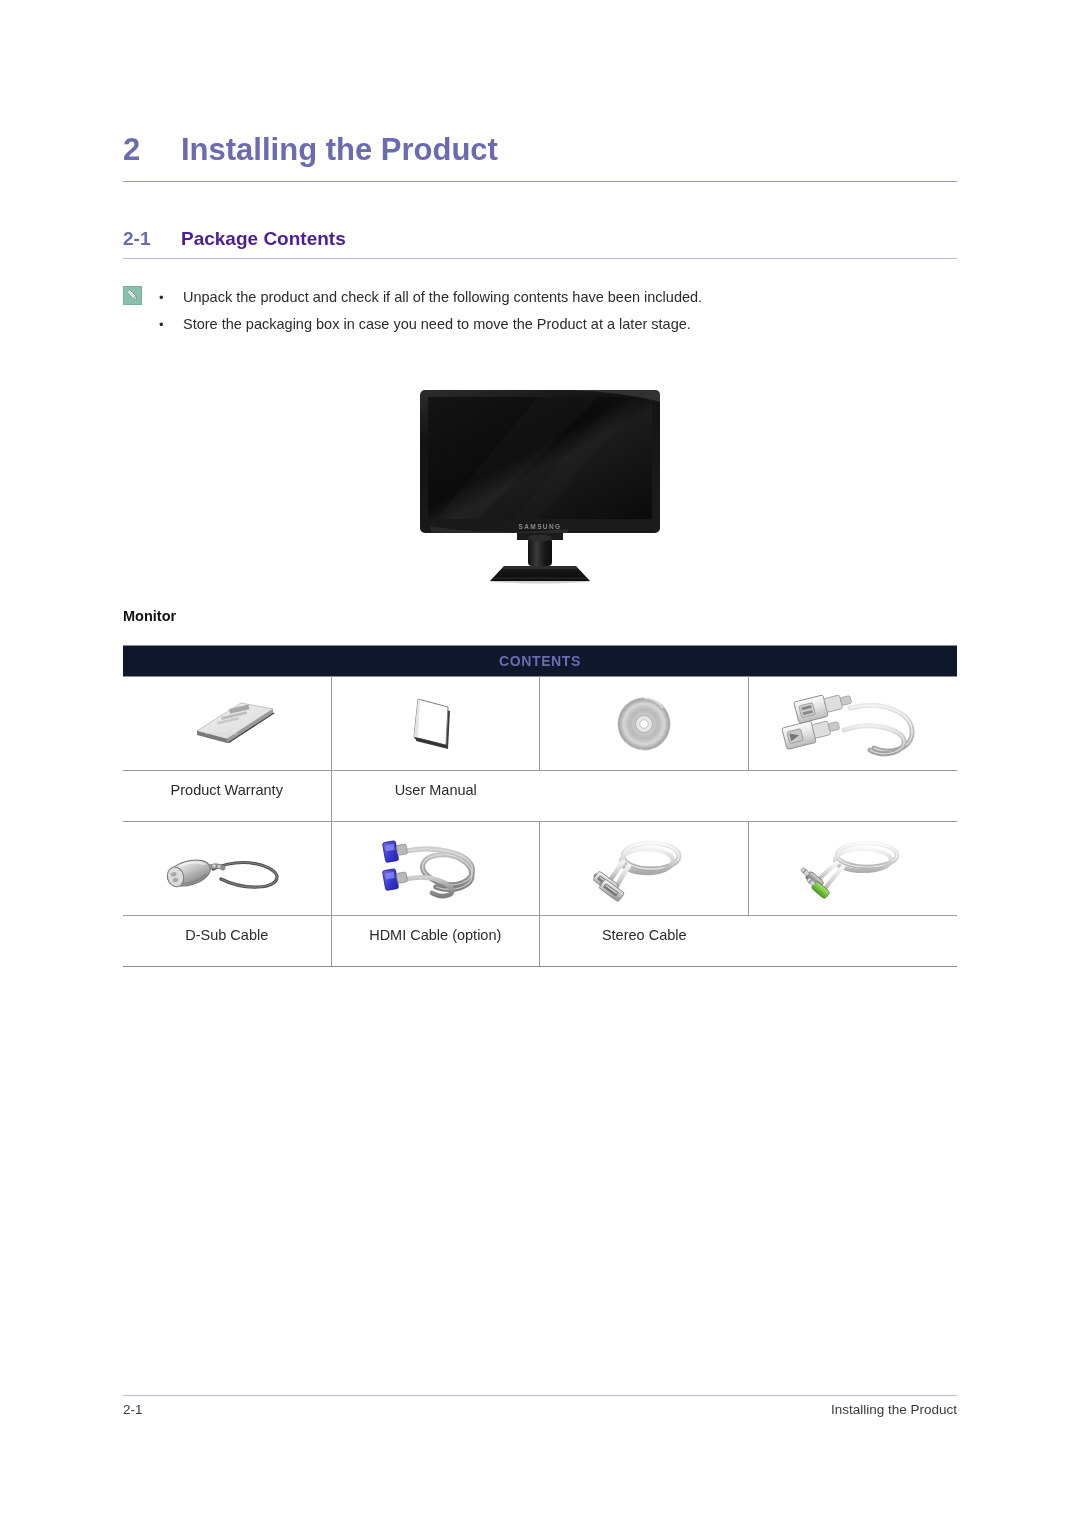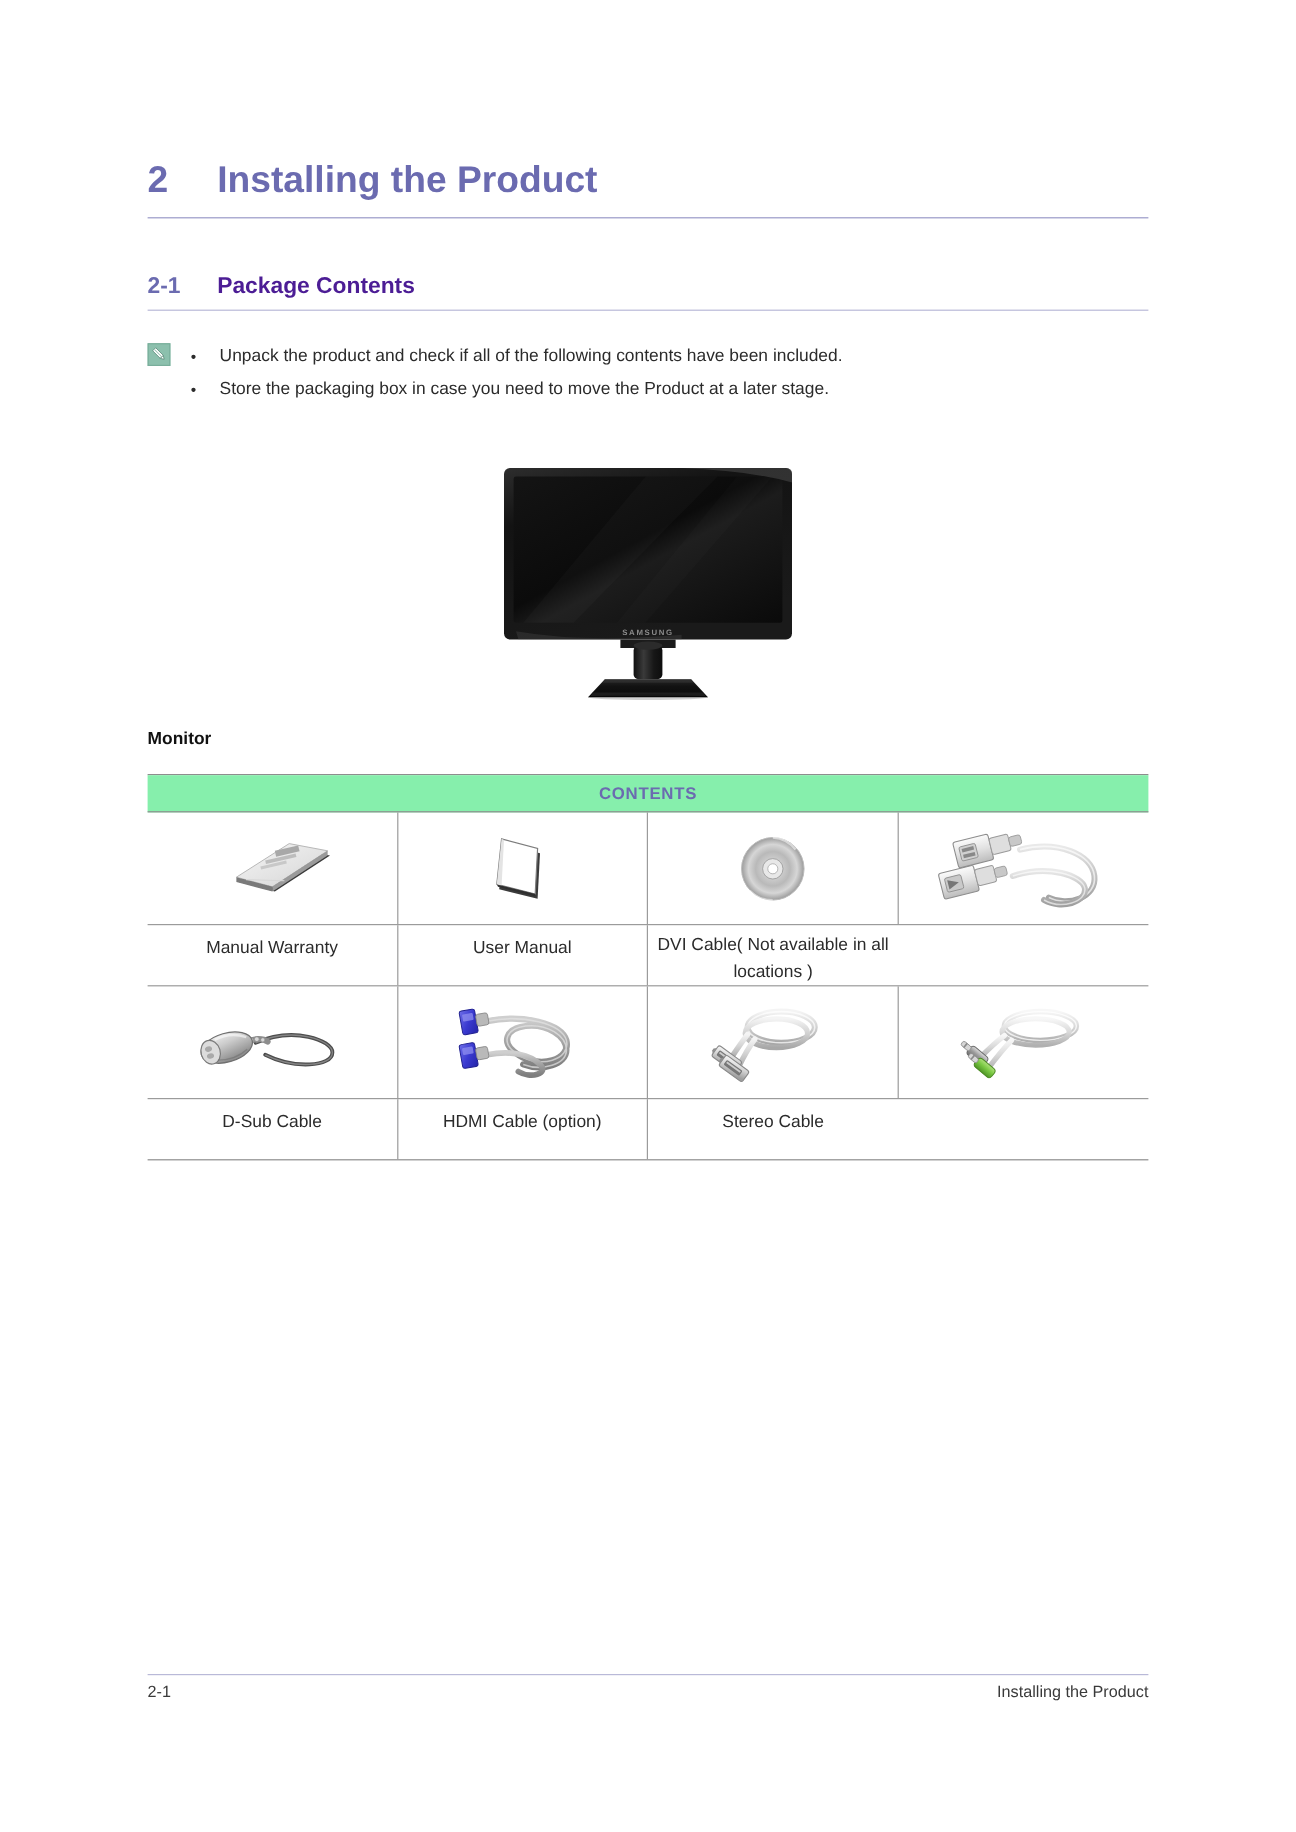--- a/index.html
+++ b/index.html
@@ -146,21 +146,21 @@
     left: 123px;
     top: 645px;
     width: 834px;
   }
   .table-top-rule {
     height: 1px;
     background: #8d8d8d;
   }
   .contents-banner {
     height: 30px;
-    background: #86efac;
+    background: #0f172a;
     border-bottom: 1px solid #8d8d8d;
     display: flex;
     align-items: center;
     justify-content: center;
   }
   .contents-banner span {
     color: #6b6bb0;
     font-size: 14px;
     font-weight: bold;
     letter-spacing: 0.6px;
@@ -408,23 +408,22 @@
             <rect x="36" y="40" width="16" height="14" rx="2" fill="#dedede" stroke="#9a9a9a" stroke-width="0.8"></rect>
             <rect x="52" y="43" width="10" height="8" rx="2" fill="#c8c8c8" stroke="#9a9a9a" stroke-width="0.7"></rect>
           </g>
         </svg>
       </div>
     </div>
 
     <div class="row-rule"></div>
 
     <div class="grid-row">
-      <div class="grid-cell label-cell">Manual Warranty</div>
+      <div class="grid-cell label-cell">Product Warranty</div>
       <div class="grid-cell label-cell">User Manual</div>
-      <div class="grid-cell label-cell two-line">DVI Cable( Not available in all locations )</div>
     </div>
 
     <div class="row-rule"></div>
 
     <div class="grid-row">
       <div class="grid-cell img-cell">
         <svg class="item-art" width="132" height="60" viewBox="0 0 132 60">
           <defs>
             <linearGradient id="plugGrad" x1="0" y1="0" x2="0.3" y2="1">
               <stop offset="0%" stop-color="#f2f2f2"></stop>

